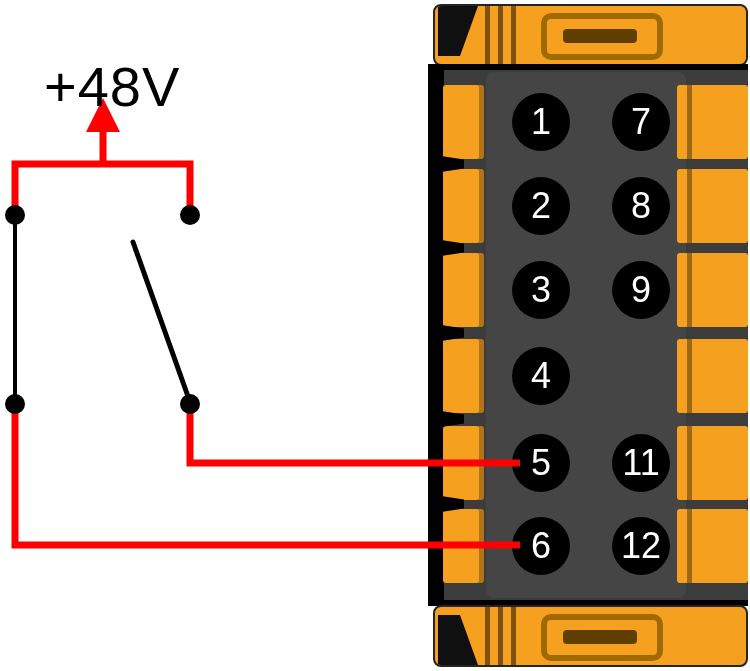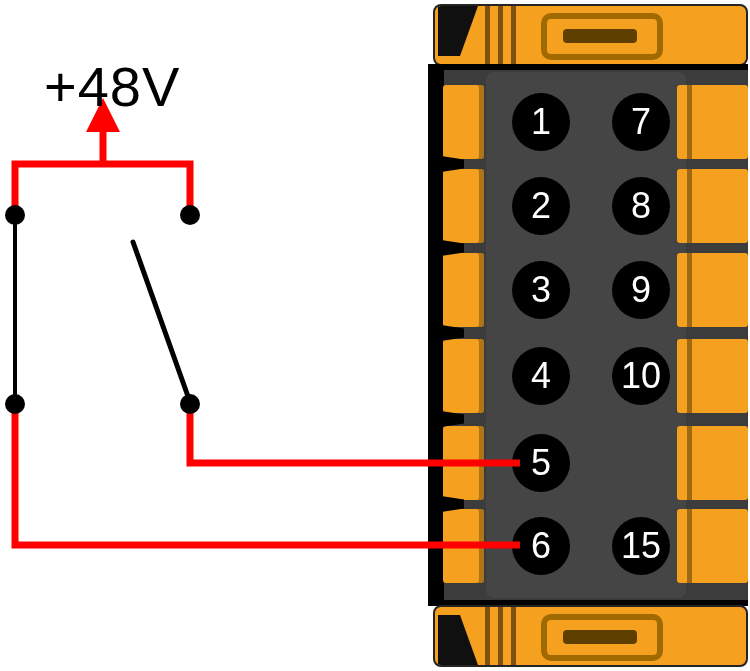--- a/index.html
+++ b/index.html
@@ -112,22 +112,22 @@
         <div class="notch" style="top: 424px;"></div>
         <div class="pin" style="left: 84px; top: 23px; color: rgb(255, 255, 255); background: rgb(0, 0, 0);">1</div>
         <div class="pin" style="left: 84px; top: 107px; color: rgb(255, 255, 255); background: rgb(0, 0, 0);">2</div>
         <div class="pin" style="left: 84px; top: 191px; color: rgb(255, 255, 255); background: rgb(0, 0, 0);">3</div>
         <div class="pin" style="left: 84px; top: 277px; color: rgb(255, 255, 255); background: rgb(0, 0, 0);">4</div>
         <div class="pin" style="left: 84px; top: 364px; color: rgb(255, 255, 255); background: rgb(0, 0, 0);">5</div>
         <div class="pin" style="left: 84px; top: 447px; color: rgb(255, 255, 255); background: rgb(0, 0, 0);">6</div>
         <div class="pin" style="left: 184px; top: 23px; color: rgb(255, 255, 255); background: rgb(0, 0, 0);">7</div>
         <div class="pin" style="left: 184px; top: 107px; color: rgb(255, 255, 255); background: rgb(0, 0, 0);">8</div>
         <div class="pin" style="left: 184px; top: 191px; color: rgb(255, 255, 255); background: rgb(0, 0, 0);">9</div>
-        <div class="pin" style="left: 184px; top: 277px; color: rgb(255, 255, 255); background: rgb(0, 0, 0);">10</div>
-        <div class="pin" style="left: 184px; top: 447px; color: rgb(255, 255, 255); background: rgb(0, 0, 0);">15</div>
+        <div class="pin" style="left: 184px; top: 364px; color: rgb(255, 255, 255); background: rgb(0, 0, 0);">11</div>
+        <div class="pin" style="left: 184px; top: 447px; color: rgb(255, 255, 255); background: rgb(0, 0, 0);">12</div>
       </div>
 
     <div class="cap bottom">
       <div class="cap-wedge"></div>
       <div class="cap-stripe s1"></div>
       <div class="cap-stripe s2"></div>
       <div class="cap-stripe s3"></div>
       <div class="latch">
         <div class="latch-slot"></div>
       </div>

